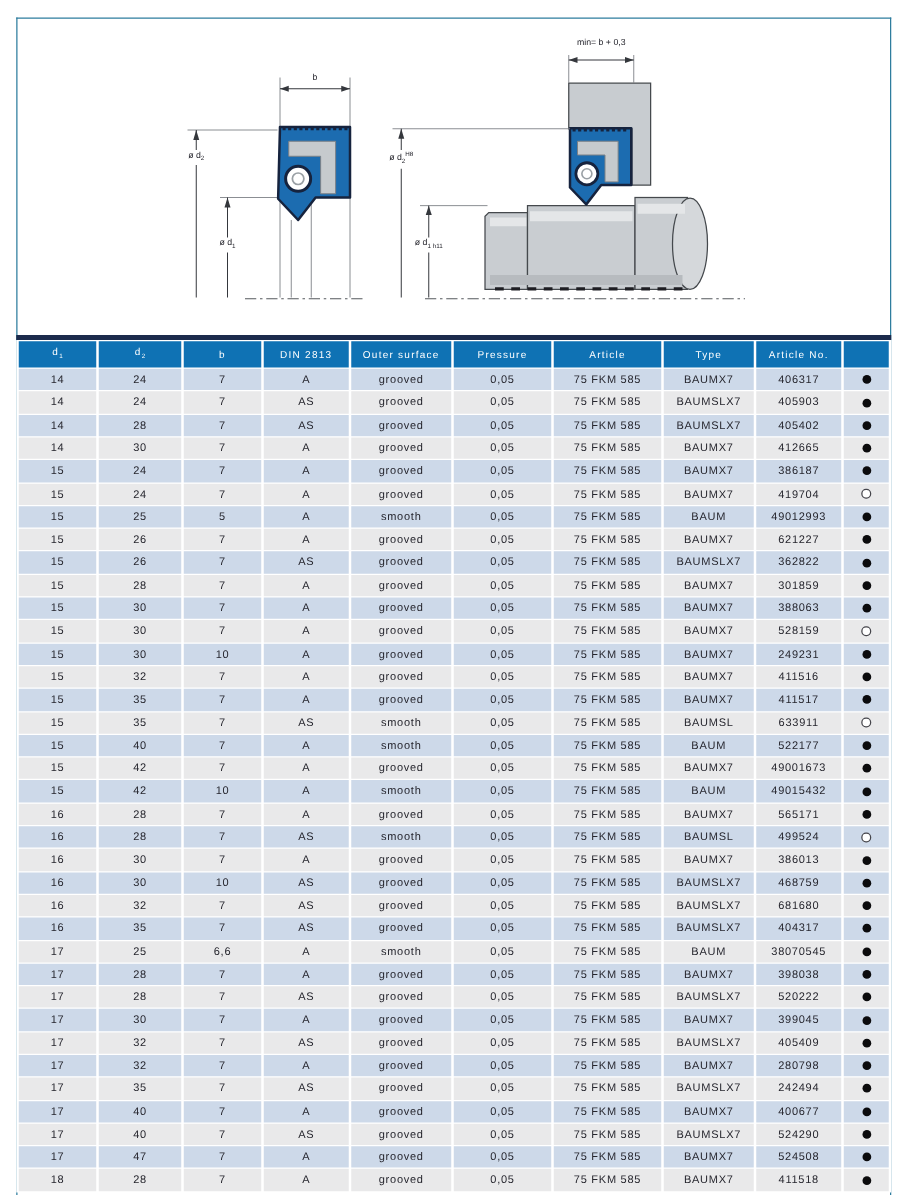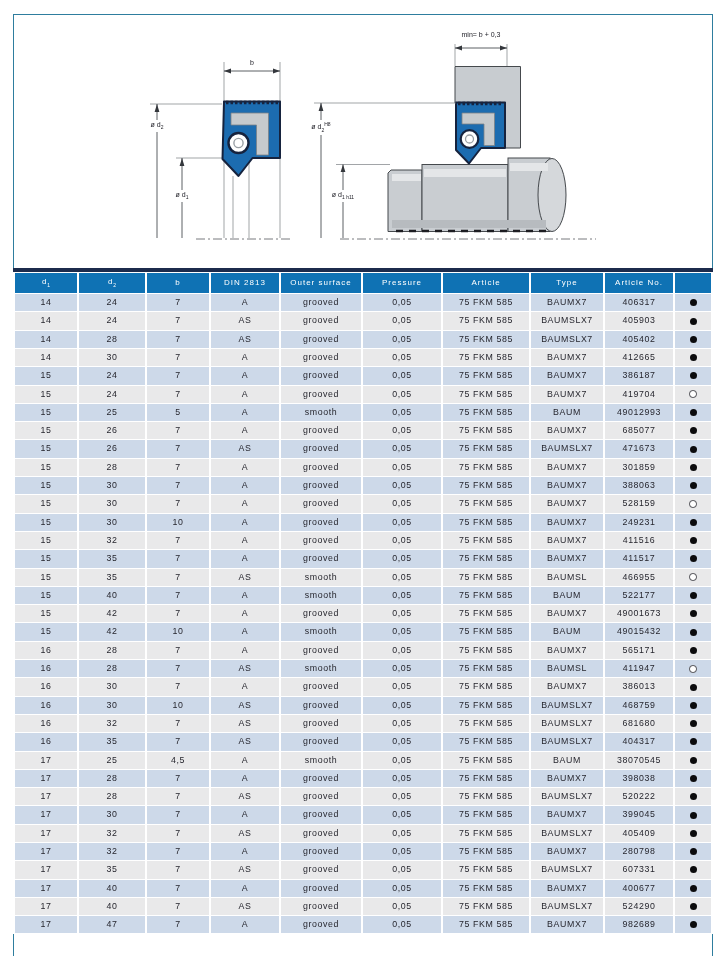--- a/index.html
+++ b/index.html
@@ -238,33 +238,33 @@
         </tr>
         <tr class="row-gray">
           <td>15</td>
           <td>26</td>
           <td>7</td>
           <td>A</td>
           <td>grooved</td>
           <td>0,05</td>
           <td>75 FKM 585</td>
           <td>BAUMX7</td>
-          <td>685077</td>
+          <td>621227</td>
           <td><span class="dot filled"></span></td>
         </tr>
         <tr class="row-blue">
           <td>15</td>
           <td>26</td>
           <td>7</td>
           <td>AS</td>
           <td>grooved</td>
           <td>0,05</td>
           <td>75 FKM 585</td>
           <td>BAUMSLX7</td>
-          <td>471673</td>
+          <td>362822</td>
           <td><span class="dot filled"></span></td>
         </tr>
         <tr class="row-gray">
           <td>15</td>
           <td>28</td>
           <td>7</td>
           <td>A</td>
           <td>grooved</td>
           <td>0,05</td>
           <td>75 FKM 585</td>
@@ -334,21 +334,21 @@
         </tr>
         <tr class="row-gray">
           <td>15</td>
           <td>35</td>
           <td>7</td>
           <td>AS</td>
           <td>smooth</td>
           <td>0,05</td>
           <td>75 FKM 585</td>
           <td>BAUMSL</td>
-          <td>466955</td>
+          <td>633911</td>
           <td><span class="dot open"></span></td>
         </tr>
         <tr class="row-blue">
           <td>15</td>
           <td>40</td>
           <td>7</td>
           <td>A</td>
           <td>smooth</td>
           <td>0,05</td>
           <td>75 FKM 585</td>
@@ -394,21 +394,21 @@
         </tr>
         <tr class="row-blue">
           <td>16</td>
           <td>28</td>
           <td>7</td>
           <td>AS</td>
           <td>smooth</td>
           <td>0,05</td>
           <td>75 FKM 585</td>
           <td>BAUMSL</td>
-          <td>411947</td>
+          <td>499524</td>
           <td><span class="dot open"></span></td>
         </tr>
         <tr class="row-gray">
           <td>16</td>
           <td>30</td>
           <td>7</td>
           <td>A</td>
           <td>grooved</td>
           <td>0,05</td>
           <td>75 FKM 585</td>
@@ -448,21 +448,21 @@
           <td>grooved</td>
           <td>0,05</td>
           <td>75 FKM 585</td>
           <td>BAUMSLX7</td>
           <td>404317</td>
           <td><span class="dot filled"></span></td>
         </tr>
         <tr class="row-gray">
           <td>17</td>
           <td>25</td>
-          <td>4,5</td>
+          <td>6,6</td>
           <td>A</td>
           <td>smooth</td>
           <td>0,05</td>
           <td>75 FKM 585</td>
           <td>BAUM</td>
           <td>38070545</td>
           <td><span class="dot filled"></span></td>
         </tr>
         <tr class="row-blue">
           <td>17</td>
@@ -526,21 +526,21 @@
         </tr>
         <tr class="row-gray">
           <td>17</td>
           <td>35</td>
           <td>7</td>
           <td>AS</td>
           <td>grooved</td>
           <td>0,05</td>
           <td>75 FKM 585</td>
           <td>BAUMSLX7</td>
-          <td>607331</td>
+          <td>242494</td>
           <td><span class="dot filled"></span></td>
         </tr>
         <tr class="row-blue">
           <td>17</td>
           <td>40</td>
           <td>7</td>
           <td>A</td>
           <td>grooved</td>
           <td>0,05</td>
           <td>75 FKM 585</td>
@@ -562,18 +562,30 @@
         </tr>
         <tr class="row-blue">
           <td>17</td>
           <td>47</td>
           <td>7</td>
           <td>A</td>
           <td>grooved</td>
           <td>0,05</td>
           <td>75 FKM 585</td>
           <td>BAUMX7</td>
-          <td>982689</td>
+          <td>524508</td>
+          <td><span class="dot filled"></span></td>
+        </tr>
+        <tr class="row-gray">
+          <td>18</td>
+          <td>28</td>
+          <td>7</td>
+          <td>A</td>
+          <td>grooved</td>
+          <td>0,05</td>
+          <td>75 FKM 585</td>
+          <td>BAUMX7</td>
+          <td>411518</td>
           <td><span class="dot filled"></span></td>
         </tr>
       </tbody>
   </table>
 </div>
 
 </body></html>

